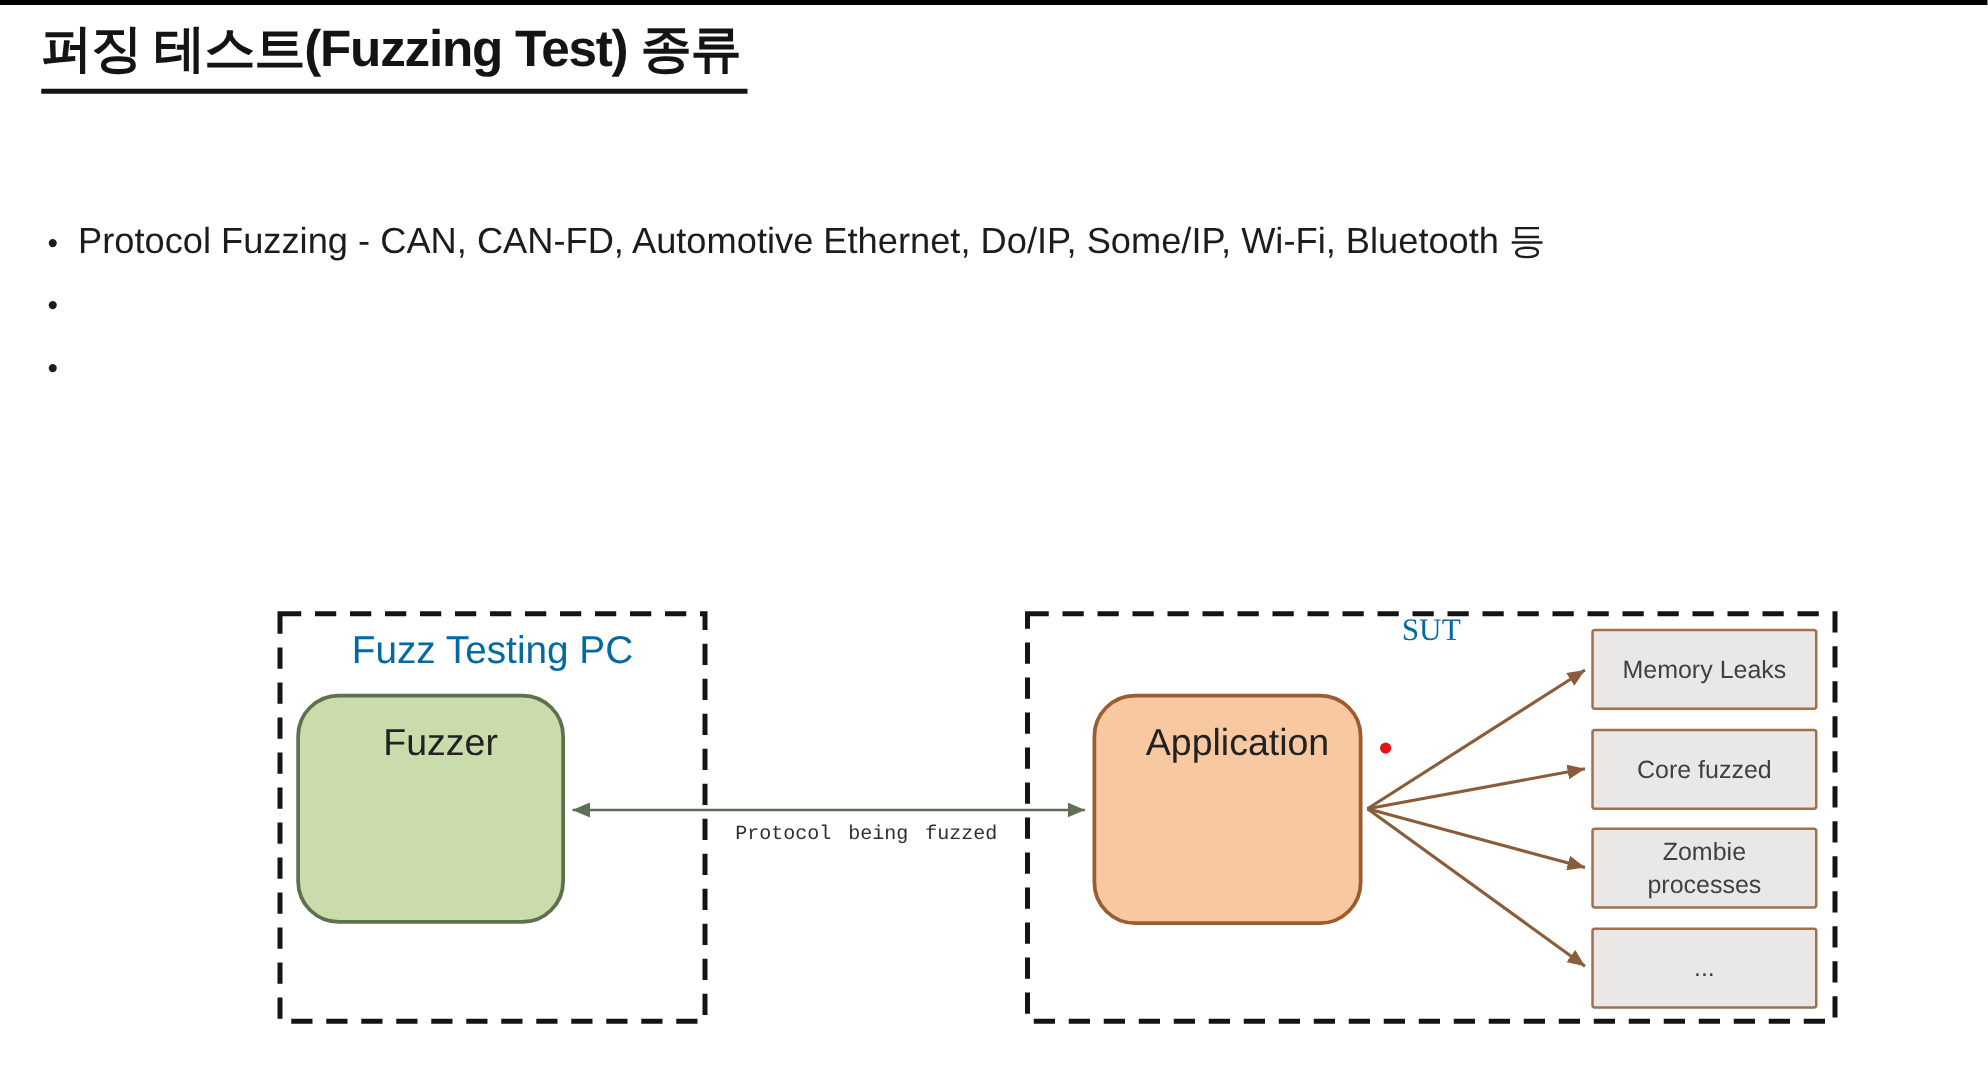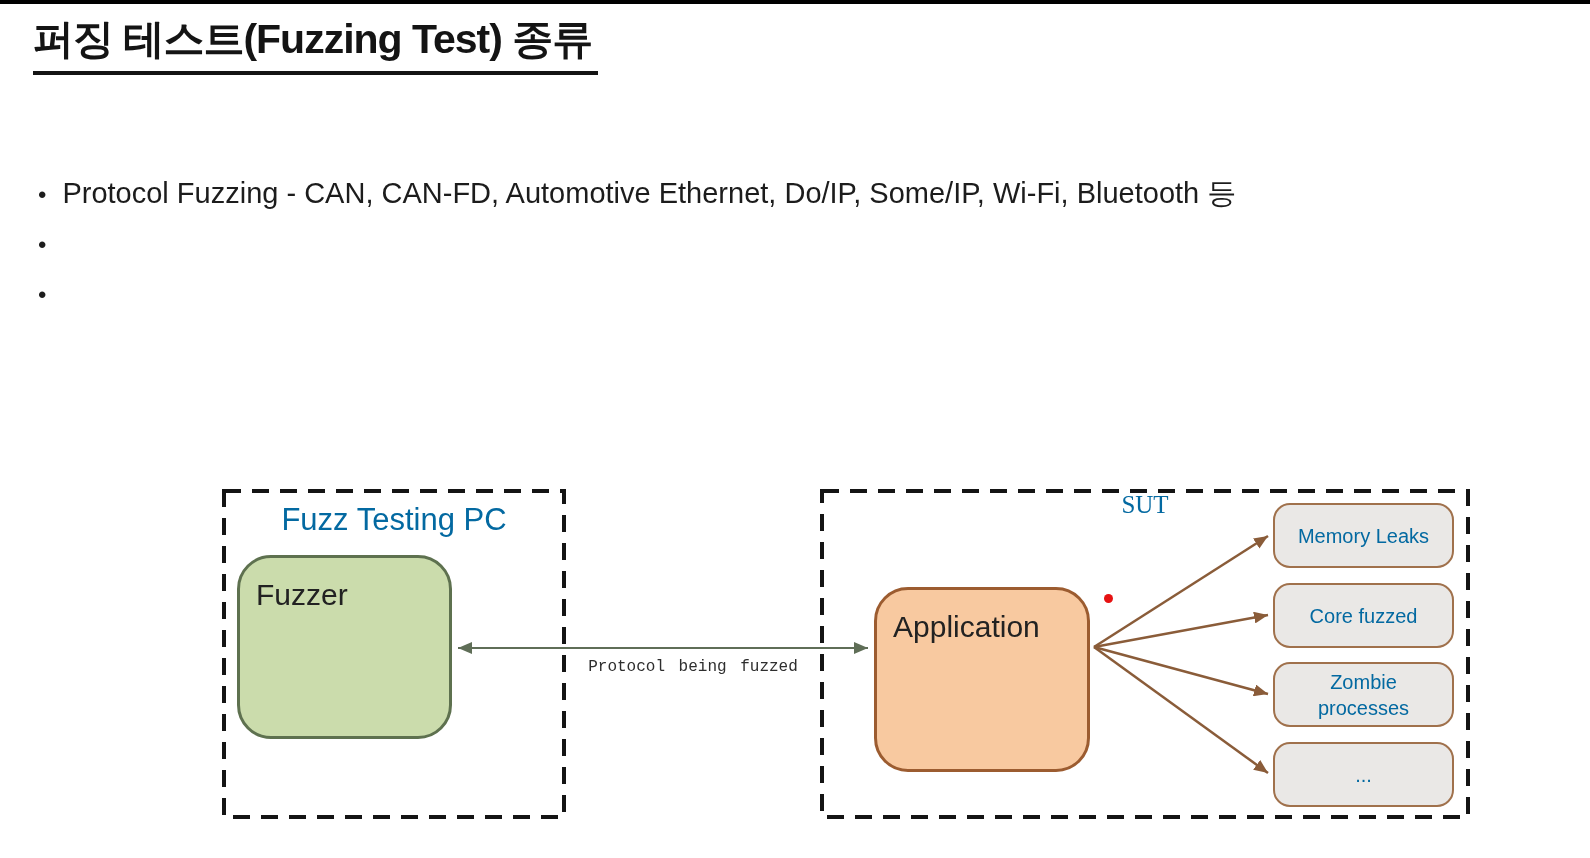--- a/index.html
+++ b/index.html
@@ -42,42 +42,43 @@
   .group-label {
     position: absolute; left: 0; top: 13px; width: 100%;
     text-align: center; font-size: 31px; color: #0369a1;
     white-space: nowrap;
   }
   .sut-label-pos { top: 2px; font-size: 25px; font-family: Liberation Serif, serif; }
 
   .node-box {
     position: absolute; z-index: 2;
     border-radius: 34px;
+    text-align: center;
     padding-left: 16px;
   }
   .node-label {
     display: block; margin-top: 20px;
     font-size: 30px; color: #222;
     white-space: nowrap;
   }
   .fuzzer-node {
     left: 237px; top: 555px; width: 215px; height: 184px;
     background: #cbdcac; border: 3px solid #5e714f;
   }
   .application-node {
     left: 874px; top: 555px; width: 216px; height: 185px;
-    background: #f8c9a0; border: 3px solid #9c5c30; margin-top: 32px;
+    background: #f8c9a0; border: 3px solid #9c5c30;
   }
   .outcome-box {
     position: absolute; z-index: 2;
     left: 1273px; width: 181px; height: 65px;
     background: #eae8e6; border: 2px solid #a0714c;
-    border-radius: 17px;
+    border-radius: 3px;
     display: flex; align-items: center; justify-content: center;
-    font-size: 20px; color: #0369a1;
+    font-size: 20px; color: #404040;
     text-align: center; line-height: 26px;
   }
   .outcome-1 { top: 503px; }
   .outcome-2 { top: 583px; }
   .outcome-3 { top: 662px; }
   .outcome-4 { top: 742px; }
   .wrap-narrow { max-width: 105px; }
 
   .link-label {
     position: absolute; left: 566px; top: 658px; width: 254px;

